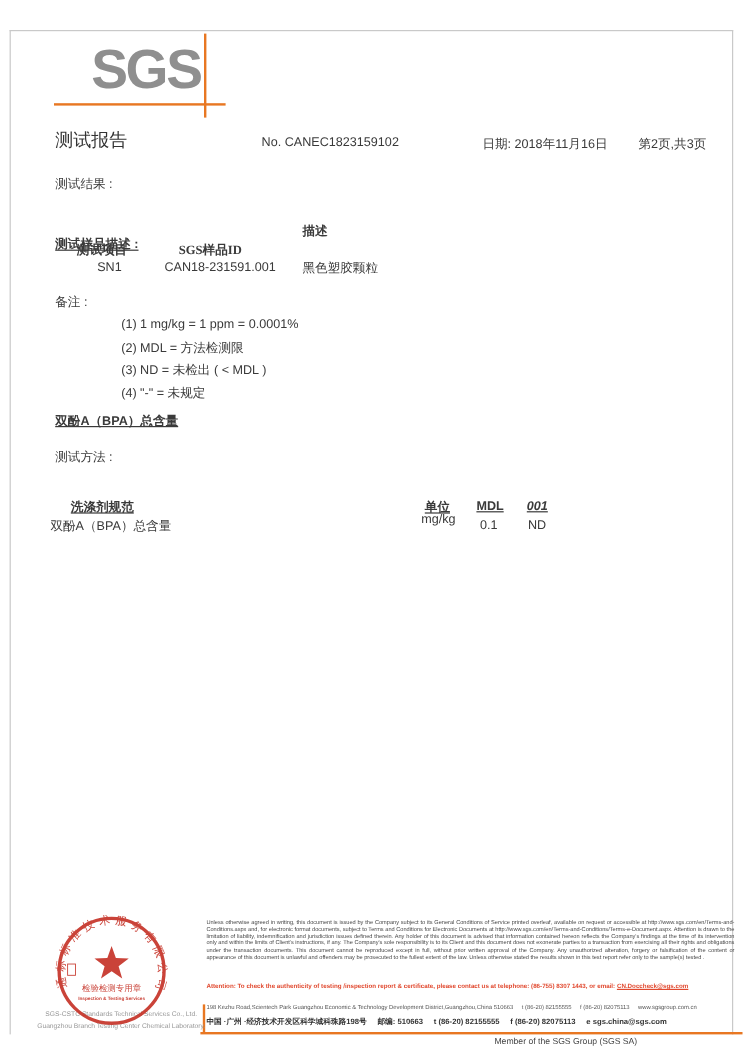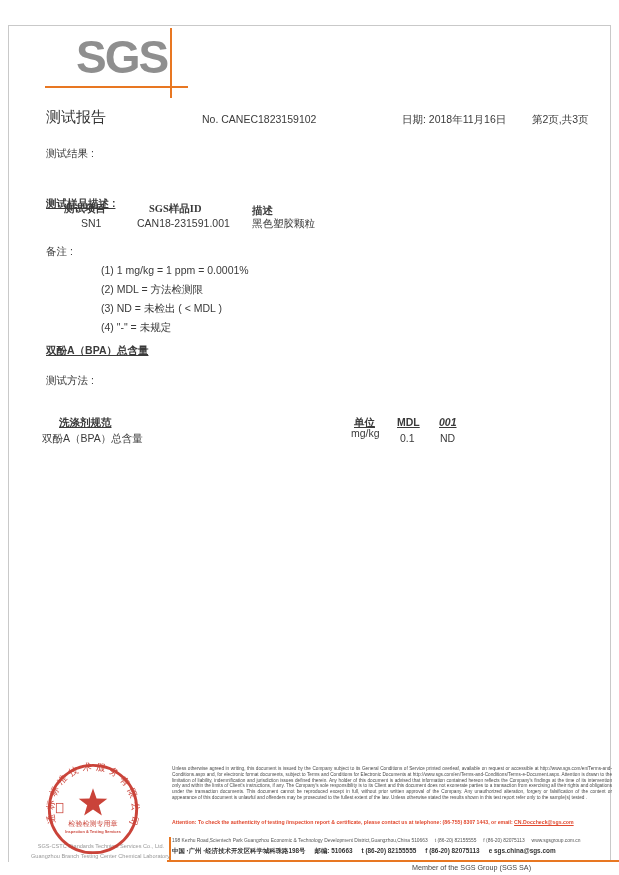--- a/index.html
+++ b/index.html
@@ -36,30 +36,30 @@
 <body>
 
 <div class="sheet">
   <div class="border-frame"></div>
 
   <div class="logo">SGS</div>
   <div class="logo-hline"></div>
   <div class="logo-vline"></div>
 
   <div class="t title" style="left:46px;top:108px;">测试报告</div>
-  <div class="t" style="left:202px;top:113px;">No. CANEC1823159102</div>
+  <div class="t" style="left:218px;top:113px;">No. CANEC1823159102</div>
   <div class="t" style="left:402px;top:113px;">日期: 2018年11月16日</div>
   <div class="t" style="left:532px;top:113px;">第2页,共3页</div>
 
   <div class="t" style="left:46px;top:147px;">测试结果 :</div>
   <div class="t ul bold" style="left:46px;top:180px;margin-top:17px;">测试样品描述 :</div>
 
   <div class="t bold" style="left:64px;top:202px;">测试项目</div>
   <div class="t bold" style="left:149px;top:202px;font-family:Liberation Serif, serif;">SGS样品ID</div>
-  <div class="t bold" style="left:252px;top:204px;">描述</div>
+  <div class="t bold" style="left:252px;top:186px;">描述</div>
   <div class="t" style="left:81px;top:217px;">SN1</div>
   <div class="t" style="left:137px;top:217px;">CAN18-231591.001</div>
   <div class="t" style="left:252px;top:217px;">黑色塑胶颗粒</div>
 
   <div class="t" style="left:46px;top:245px;">备注 :</div>
   <div class="t" style="left:101px;top:264px;">(1) 1 mg/kg = 1 ppm = 0.0001%</div>
   <div class="t" style="left:101px;top:283px;">(2) MDL = 方法检测限</div>
   <div class="t" style="left:101px;top:302px;">(3) ND = 未检出 ( &lt; MDL )</div>
   <div class="t" style="left:101px;top:321px;">(4) "-" = 未规定</div>
 

